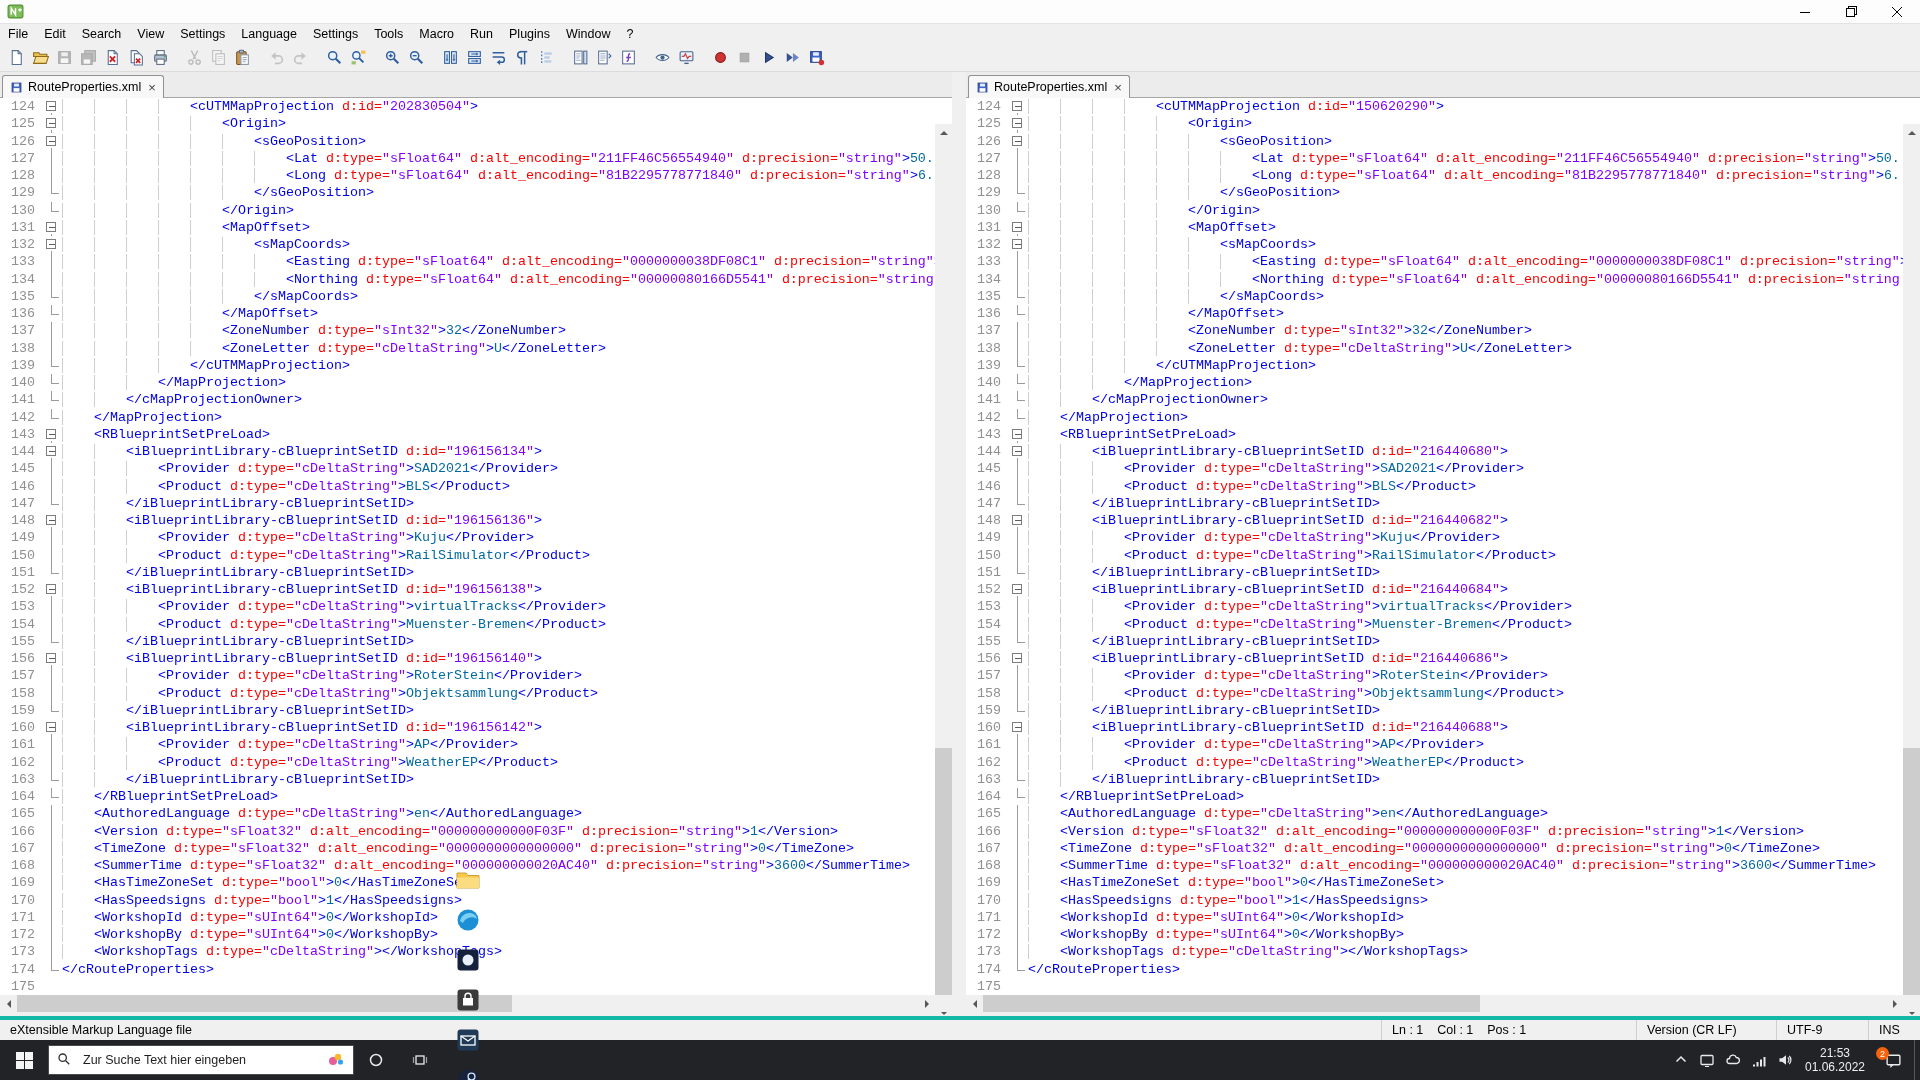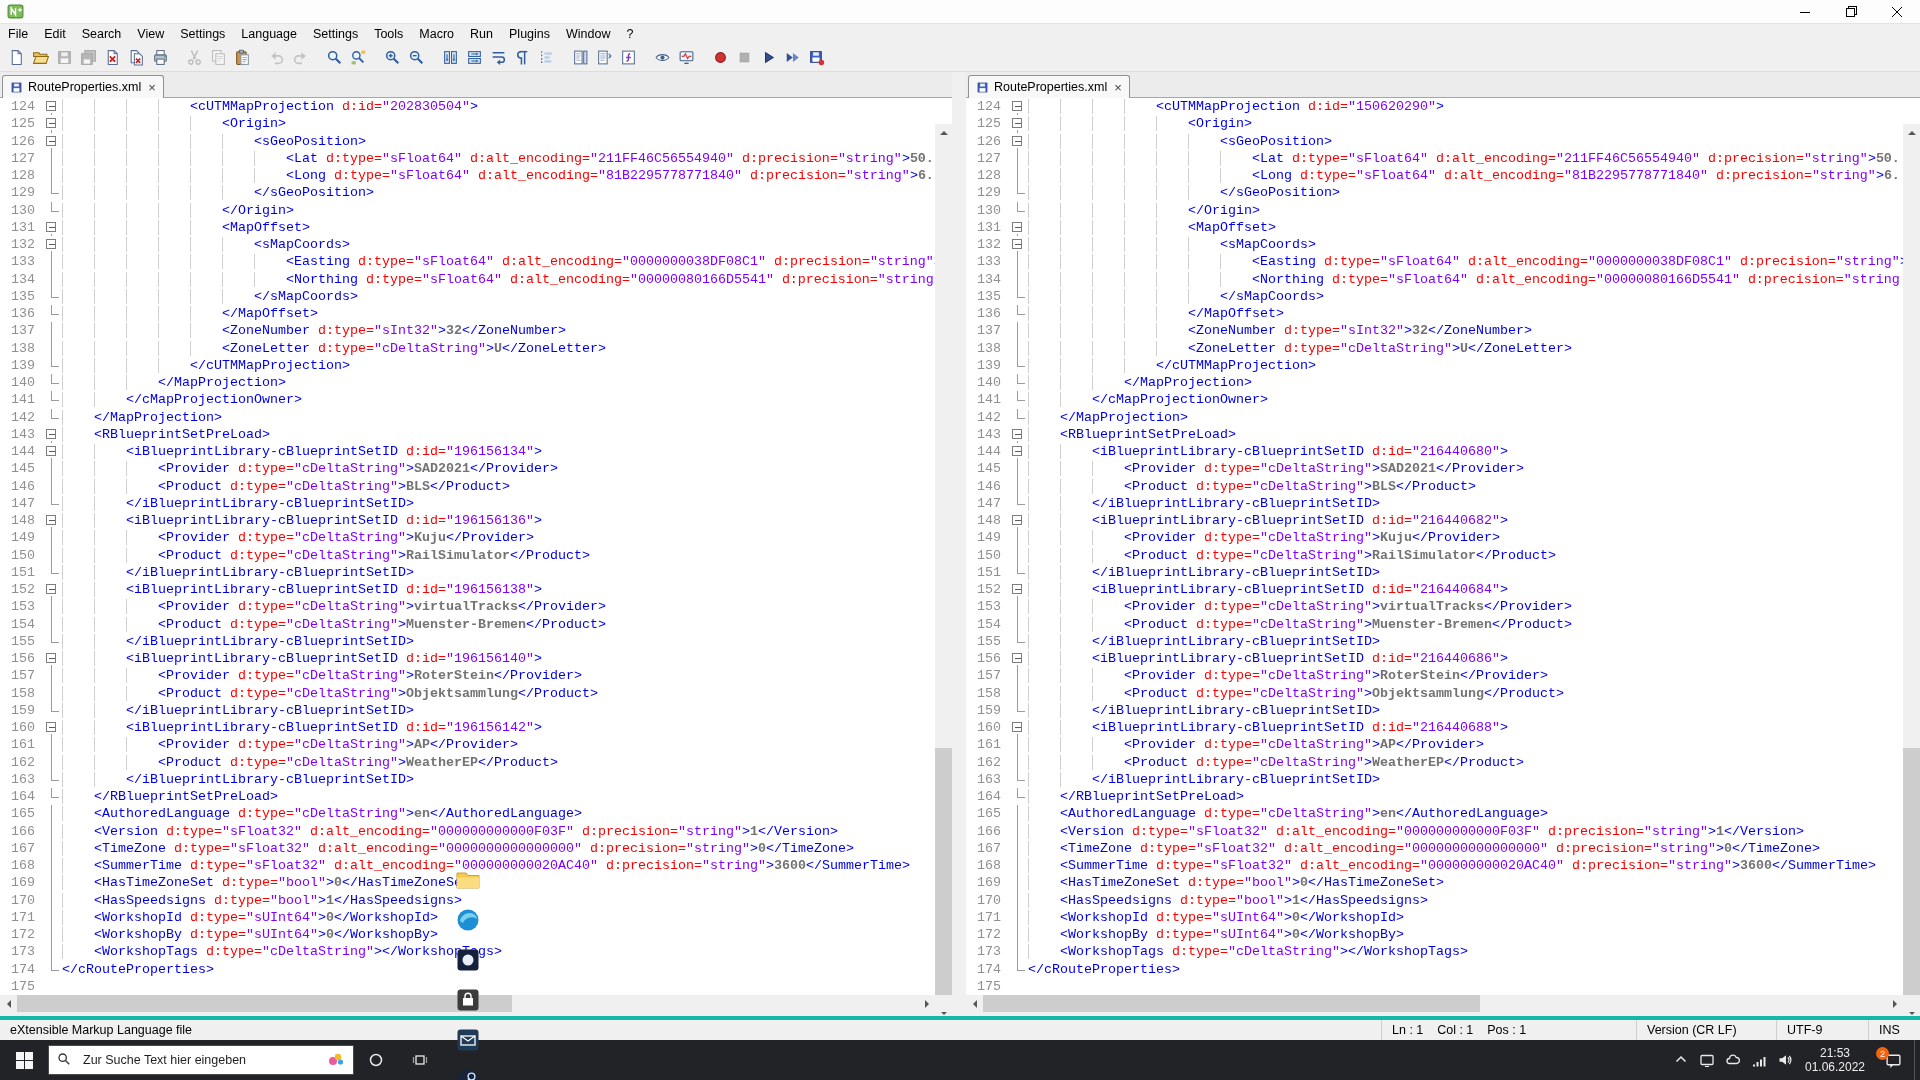--- a/index.html
+++ b/index.html
@@ -52,21 +52,21 @@
   .fl-below{position:absolute;left:7px;top:15px;bottom:0;width:1px;background:#9b9b9b;}
   .fl-full{position:absolute;left:7px;top:0;bottom:0;width:1px;background:#9b9b9b;}
   .fl-top{position:absolute;left:7px;top:0;height:9px;width:1px;background:#9b9b9b;}
   .fl-right{position:absolute;left:7px;top:9px;width:8px;height:1px;background:#9b9b9b;}
   .codewrap{flex:1;overflow:hidden;padding-left:2px;}
   .code{white-space:pre;}
   .ind{background-image:repeating-linear-gradient(to right,#cfcfcf 0 1px,transparent 1px 32px);}
   .x-tag{color:#0000e6;}
   .x-attr{color:#fb0000;}
   .x-str{color:#8000ff;}
-  .x-txt{color:#737373;font-weight:bold;}
+  .x-txt{color:#0369a1;font-weight:normal;}
 
   
   .vscroll{position:absolute;right:0;top:26px;width:17px;height:897px;background:#f0f0f0;}
   .sarrow{position:relative;width:17px;height:17px;background:#f0f0f0;}
   .sarrow::after{content:"";position:absolute;left:50%;top:50%;transform:translate(-50%,-50%);
                  border:4px solid transparent;}
   .sarrow.up::after{border-bottom-color:#565656;margin-top:-2px;}
   .sarrow.down{position:absolute;bottom:0;}
   .sarrow.down::after{border-top-color:#565656;margin-top:2px;}
   .sarrow.lft::after{border-right-color:#565656;margin-left:-2px;}

